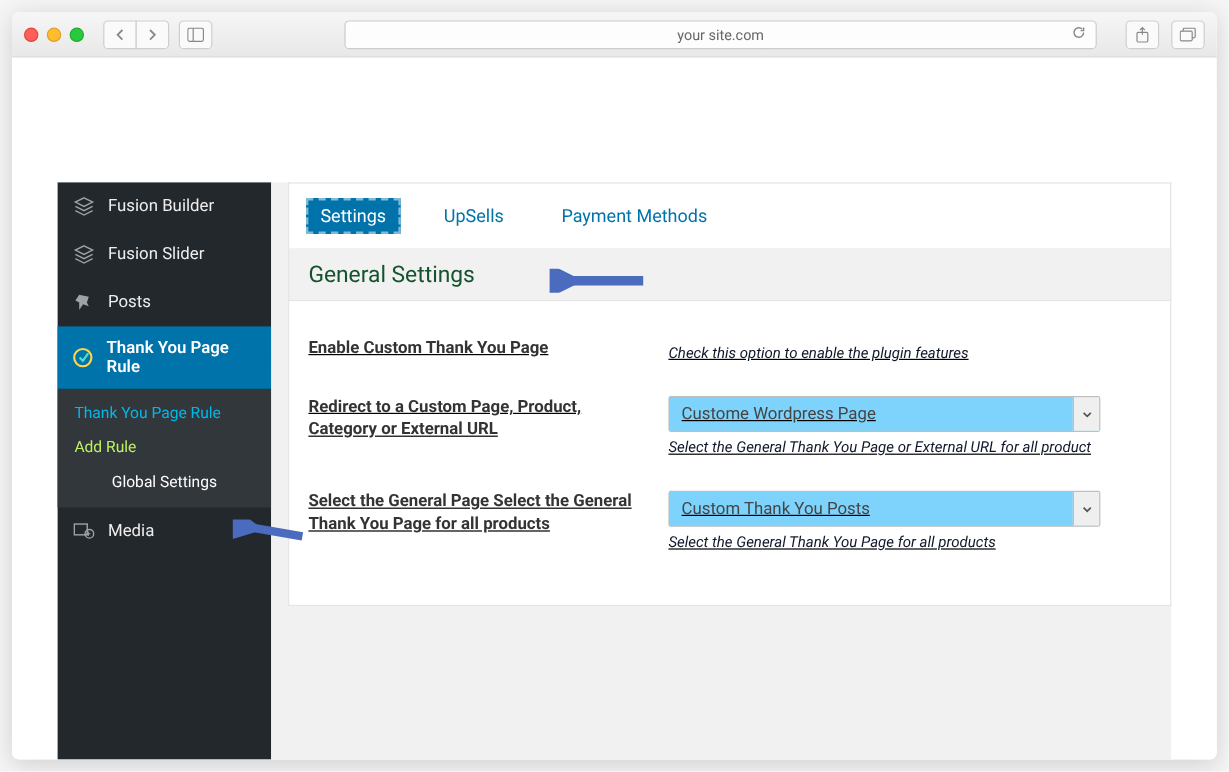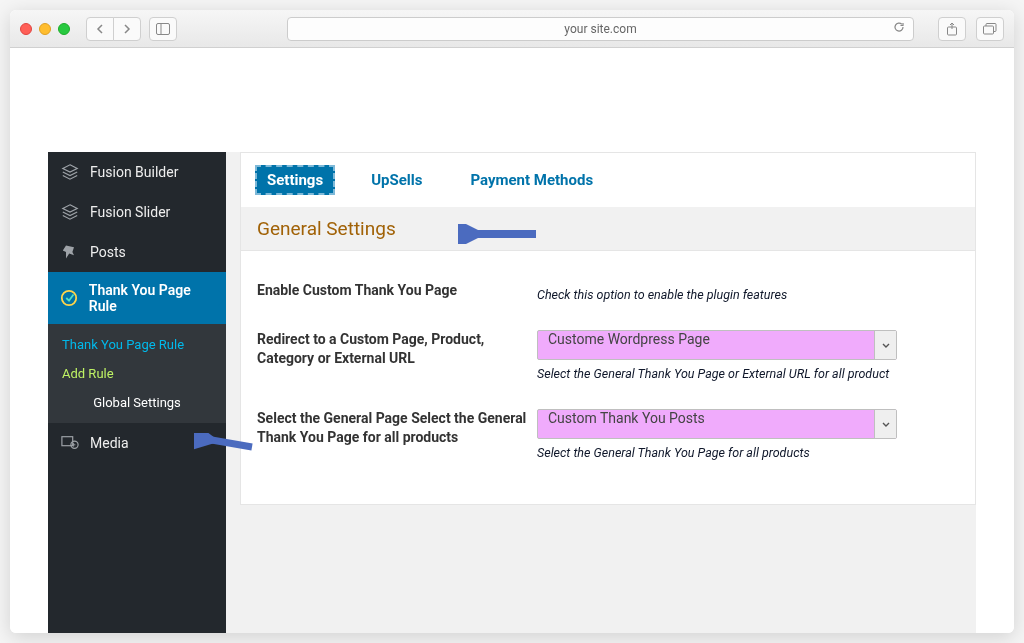--- a/index.html
+++ b/index.html
@@ -93,43 +93,43 @@
     .wp-icon { width: 20px; height: 20px; display: inline-flex; align-items: center; justify-content: center; }
     .wp-main {
       flex: 1; background: #f1f1f1; padding: 0; display: flex; flex-direction: column;
       position: relative;
     }
     .tabs-container {
       background: #fff; margin: 0 0 0 14px; border: 1px solid #e5e5e5;
       border-bottom: none;
     }
     .wp-tabs {
-      display: flex; gap: 24px; padding: 12px 14px 12px 14px; font-weight: bold;
+      display: flex; gap: 24px; padding: 12px 14px 12px 14px;
     }
     .wp-tab {
       color: #0073aa; font-size: 15px; cursor: pointer;
       padding: 6px 12px;
     }
     .wp-tab.active {
       background: #0073aa; color: #fff; border: 2px dashed #7eb9d8;
       padding: 4px 10px;
     }
     .section-header {
       background: #f1f1f1; margin-left: 14px; padding: 10px 16px;
       border: 1px solid #e5e5e5; border-top: none;
     }
     .section-title {
-      font-size: 19px; color: #a16207; font-weight: 400;
+      font-size: 19px; color: #14532d; font-weight: 400;
     }
     .settings-body {
       background: #fff; margin: 0 0 0 14px; border: 1px solid #e5e5e5;
       border-top: none; padding: 16px 16px 30px 16px;
     }
     .setting-row {
-      display: flex; padding: 14px 0;
+      display: flex; gap: 20px; padding: 14px 0; text-decoration: underline;
     }
     .setting-label {
       width: 280px; font-weight: 700; color: #333; font-size: 14px;
       line-height: 1.35;
     }
     .setting-control { flex: 1; }
     .toggle-enable {
       display: inline-flex; align-items: center;
       width: 96px; height: 30px; background: #fff;
       border: 1px solid #bfbfbf; border-radius: 4px;
@@ -141,22 +141,22 @@
     }
     .toggle-handle {
       width: 22px; height: 26px; background: #f7f7f7;
       border-left: 1px solid #ccc; border-radius: 0 3px 3px 0;
     }
     .setting-help {
       color: #0f172a; font-style: italic; font-size: 12.5px; margin-top: 6px;
     }
     .wp-select {
       width: 360px; height: 30px; border: 1px solid #bfbfbf;
-      border-radius: 2px; background: #f0abfc; position: relative;
-      display: flex; align-items: flex-start; padding: 0 10px;
+      border-radius: 2px; background: #7dd3fc; position: relative;
+      display: flex; align-items: center; padding: 0 10px;
       font-size: 14px; color: #444; cursor: pointer;
     }
     .wp-select-btn {
       position: absolute; right: 0; top: 0; bottom: 0; width: 22px;
       border-left: 1px solid #bfbfbf; background: #efefef;
       display: flex; align-items: center; justify-content: center;
       color: #555;
     }
     
     .arrow {

